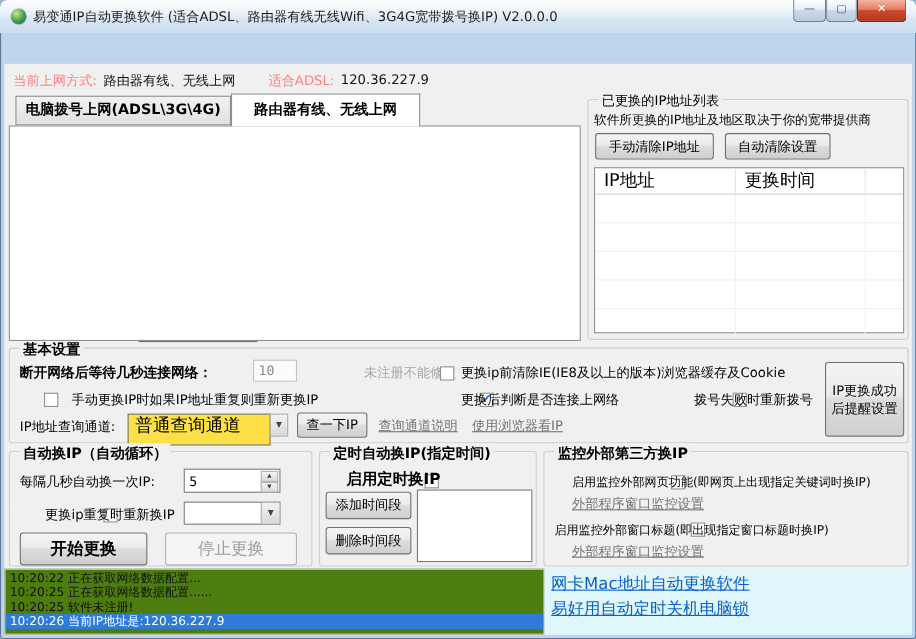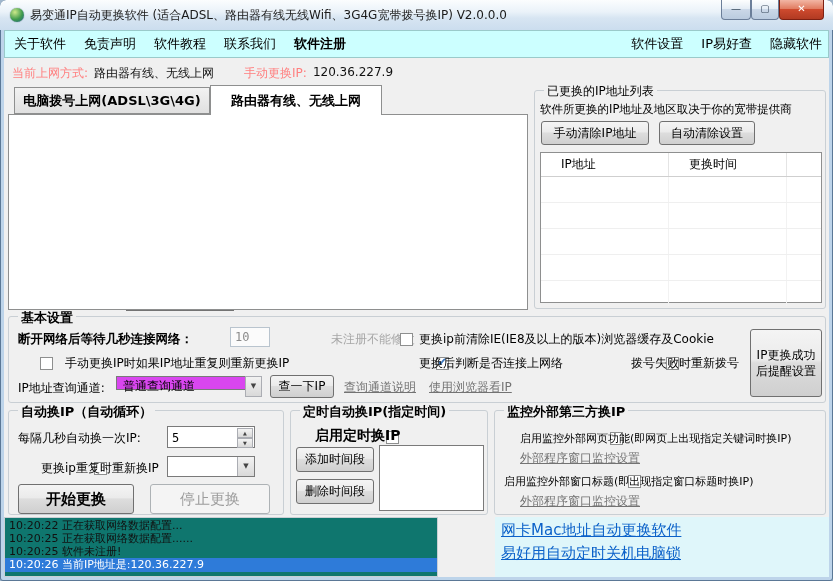--- a/index.html
+++ b/index.html
@@ -31,21 +31,21 @@
   .yfield{background:#FFFFCC;border:1px solid #ABADB3;box-sizing:border-box;height:19px;}
   .combo-arrow{background:linear-gradient(180deg,#F2F2F2,#D9D9D9);border:1px solid #ABADB3;box-sizing:border-box;height:19px;width:17px;text-align:center;font-size:7px;color:#444;line-height:17px;cursor:pointer;}
   .tinput{border:1px solid #7A7A7A;background:#fff;box-sizing:border-box;font-family:"DejaVu Sans Mono","Liberation Mono",monospace;font-size:12px;padding:1px 4px;}
   .btn{background:linear-gradient(180deg,#F4F4F4,#EBEBEB 45%,#DDDDDD 50%,#CFCFCF);border:1px solid #707070;border-radius:3px;box-sizing:border-box;font-size:12px;cursor:pointer;font-family:inherit;}
   .btn.disabled{background:#F4F4F4;border-color:#ADB2B5;color:#9C9C9C;cursor:default;}
   .cb{width:13px;height:13px;background:#fff;border:1px solid #8E8F8F;box-sizing:border-box;display:inline-block;position:relative;cursor:pointer;}
   .cb.checked::after{content:"✔";position:absolute;left:0px;top:-3px;font-size:12px;color:#3B76BC;}
   .cblabel{font-size:12px;white-space:nowrap;cursor:default;}
   .table{background:#fff;border:1px solid #8E8F8F;box-sizing:border-box;}
   .thead{display:flex;border-bottom:1px solid #CFCFCF;height:23px;}
-  .th{font-size:12px;line-height:22px;padding-left:20px;box-sizing:border-box;border-right:1px solid #E4E4E4;}
+  .th{font-size:16px;line-height:22px;padding-left:8px;box-sizing:border-box;border-right:1px solid #E4E4E4;}
   .trow{height:25px;border-bottom:1px solid #EFEFEF;display:flex;}
   .td{border-right:1px solid #F2F2F2;box-sizing:border-box;}
   .loglines{font-size:11px;color:#111;line-height:13px;white-space:nowrap;}
   .logsel{background:#2E7BD9;color:#fff;}
   .promo-link{font-size:15px;color:#0B61C9;text-decoration:underline;white-space:nowrap;cursor:pointer;}
   .spin{position:absolute;right:1px;top:1px;width:16px;bottom:1px;display:flex;flex-direction:column;}
   .spin div{flex:1;background:linear-gradient(180deg,#F4F4F4,#D9D9D9);border:1px solid #ABADB3;font-size:5px;line-height:8px;text-align:center;color:#444;box-sizing:border-box;cursor:pointer;}
 </style>
 </head>
 <body>
@@ -53,39 +53,28 @@
 <div class="window">
 
   <div class="titlebar">
     <div class="app-icon"></div>
     <div class="title-text">易变通IP自动更换软件 (适合ADSL、路由器有线无线Wifi、3G4G宽带拨号换IP) V2.0.0.0</div>
     <div class="winbtn" style="left:721px;width:30px;">—</div>
     <div class="winbtn" style="left:751px;width:28px;">▢</div>
     <div class="winbtn close" style="left:779px;width:45px;">✕</div>
   </div>
 
-  <div class="menubar">
-    <div class="mitem">关于软件</div>
-    <div class="mitem">免责声明</div>
-    <div class="mitem">软件教程</div>
-    <div class="mitem">联系我们</div>
-    <div class="mitem" style="font-weight:bold;">软件注册</div>
-    <div class="spacer"></div>
-    <div class="mitem">软件设置</div>
-    <div class="mitem">IP易好查</div>
-    <div class="mitem" style="padding-right:6px;">隐藏软件</div>
-  </div>
 
   <div class="content">
 
     
     <div class="abs" style="left:8px;top:7px;display:flex;gap:6px;">
       <span class="statuslabel">当前上网方式:</span>
       <span class="statusvalue">路由器有线、无线上网</span>
-      <span class="statuslabel" style="margin-left:24px;">手动更换IP:</span>
+      <span class="statuslabel" style="margin-left:24px;">适合ADSL:</span>
       <span class="statusvalue">120.36.227.9</span>
     </div>
 
     
     <div class="tab inactive abs" style="left:10px;top:29px;width:196px;height:27px;">电脑拨号上网(ADSL\3G\4G)</div>
     <div class="tab active abs" style="left:206px;top:27px;width:172px;height:30px;">路由器有线、无线上网</div>
 
     
     <div class="panel abs" style="left:4px;top:56px;width:520px;height:196px;"></div>
 
@@ -178,21 +167,21 @@
     <span class="cb abs" style="left:18px;top:297px;"></span>
     <div class="abs cblabel" style="left:37px;top:297px;padding-left:24px;">手动更换IP时如果IP地址重复则重新更换IP</div>
 
     <span class="cb checked abs" style="left:396px;top:297px;"></span>
     <div class="abs cblabel" style="left:415px;top:297px;">更换后判断是否连接上网络</div>
 
     <span class="cb abs" style="left:608px;top:297px;"></span>
     <div class="abs cblabel" style="left:627px;top:297px;">拨号失败时重新拨号</div>
 
     <div class="abs lbl" style="left:14px;top:322px;">IP地址查询通道:</div>
-    <div class="abs" style="left:112px;top:318px;width:130px;height:14px;background:#d946ef;border:1px solid #7A7A7A;box-sizing:border-box;font-size:12px;line-height:19px;padding-left:6px;">普通查询通道</div>
+    <div class="abs" style="left:112px;top:318px;width:130px;height:29px;background:#fde047;border:1px solid #7A7A7A;box-sizing:border-box;font-size:16px;line-height:19px;padding-left:6px;">普通查询通道</div>
     <div class="abs combo-arrow" style="left:241px;top:318px;height:21px;line-height:19px;">▼</div>
     <button class="abs btn" style="left:266px;top:317px;width:64px;height:23px;">查一下IP</button>
     <div class="abs link" style="left:340px;top:321px;">查询通道说明</div>
     <div class="abs link" style="left:425px;top:321px;">使用浏览器看IP</div>
 
     <button class="abs btn" style="left:746px;top:271px;width:72px;height:68px;font-size:12px;line-height:16px;padding:0 2px;">
       <span>IP更换成功</span><br>
       <span>后提醒设置</span>
     </button>
 
@@ -231,21 +220,21 @@
       <div class="glegend red">监控外部第三方换IP</div>
     </div>
     <span class="cb abs" style="left:497px;top:372px;"></span>
     <div class="abs cblabel" style="left:516px;top:373px;font-size:11px;">启用监控外部网页功能(即网页上出现指定关键词时换IP)</div>
     <div class="abs link" style="left:516px;top:392px;">外部程序窗口监控设置</div>
     <span class="cb abs" style="left:497px;top:415px;"></span>
     <div class="abs cblabel" style="left:500px;top:416px;font-size:11px;">启用监控外部窗口标题(即出现指定窗口标题时换IP)</div>
     <div class="abs link" style="left:516px;top:435px;">外部程序窗口监控设置</div>
 
     
-    <div class="abs" style="left:0px;top:459px;width:434px;height:60px;background:#0f766e;border:1px solid #C9CFD4;box-sizing:border-box;overflow:hidden;">
+    <div class="abs" style="left:0px;top:459px;width:491px;height:60px;background:#4d7c0f;border:1px solid #C9CFD4;box-sizing:border-box;overflow:hidden;">
       <div class="loglines" style="padding-left:4px;padding-top:1px;">10:20:22 正在获取网络数据配置...</div>
       <div class="loglines" style="padding-left:4px;">10:20:25 正在获取网络数据配置......</div>
       <div class="loglines" style="padding-left:4px;">10:20:25 软件未注册!</div>
       <div class="loglines logsel" style="padding-left:4px;height:14px;line-height:14px;">10:20:26 当前IP地址是:120.36.227.9</div>
     </div>
 
     
     <div class="abs" style="left:491px;top:459px;width:334px;height:60px;background:#DFF6FA;box-sizing:border-box;padding:4px 0 0 6px;">
       <div class="promo-link">网卡Mac地址自动更换软件</div>
       <div class="promo-link" style="margin-top:4px;">易好用自动定时关机电脑锁</div>

